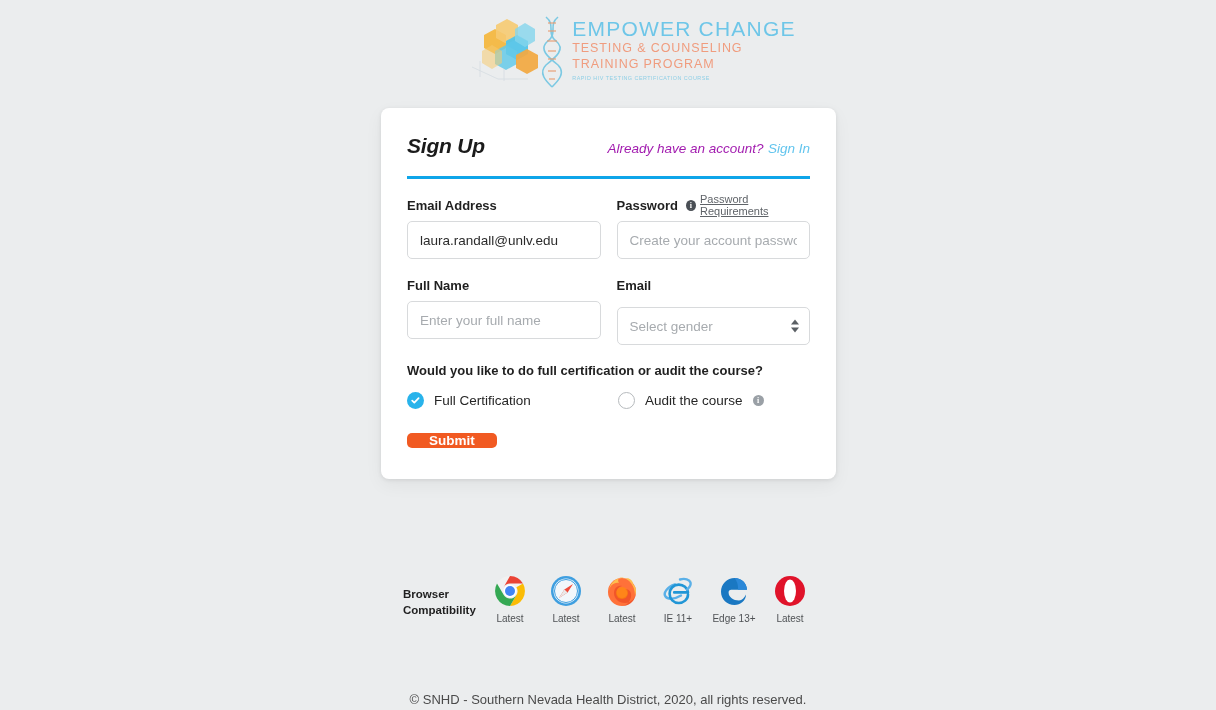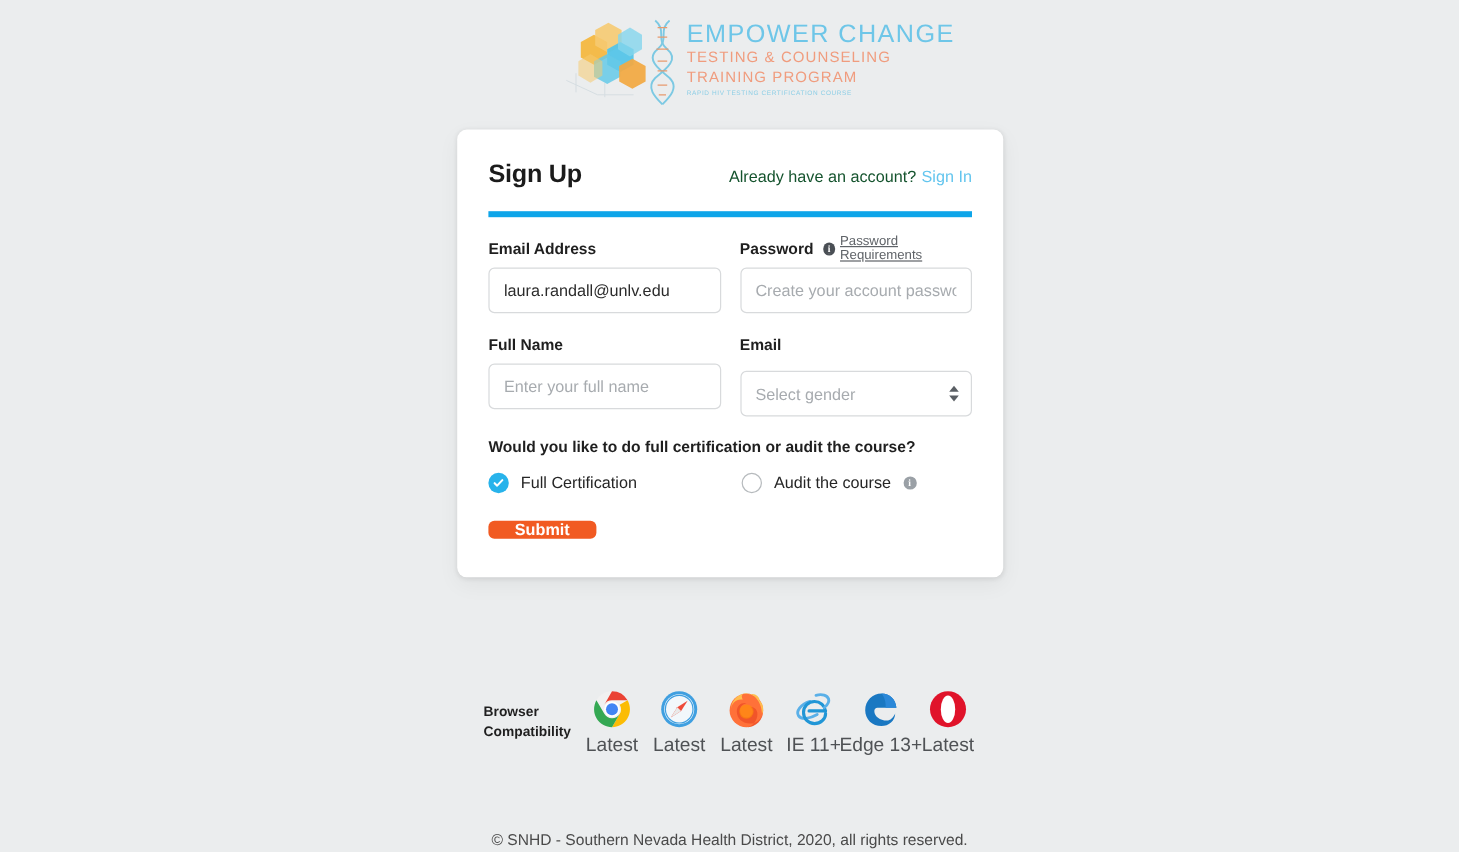--- a/index.html
+++ b/index.html
@@ -60,24 +60,25 @@
     background: #ffffff;
     border-radius: 8px;
     box-shadow: 0 1px 4px rgba(0,0,0,0.09), 0 6px 18px rgba(0,0,0,0.05);
     padding: 26px 26px 30px 26px;
   }
   .card-head {
     display: flex;
     align-items: baseline;
     justify-content: space-between;
     padding-bottom: 18px;
-    border-bottom: 5px solid #0ea5e9;
+    border-bottom: 3px solid #0ea5e9;
+    font-style: italic;
   }
   .card-title { font-size: 21px; font-weight: bold; color: #1b1b1b; letter-spacing: -0.2px; }
-  .have-account { font-size: 13.5px; color: #14532d; }
+  .have-account { font-size: 13.5px; color: #a21caf; }
   .signin-link { color: #63c5ee; text-decoration: none; font-size: 13.5px; }
 
   
   .form { padding-top: 18px; }
   .row { display: flex; gap: 16px; margin-bottom: 18px; }
   .field { flex: 1 1 0; min-width: 0; }
 
   .label-line { display: flex; align-items: center; gap: 8px; margin-bottom: 8px; height: 16px; }
   .label { font-size: 13px; font-weight: bold; color: #1f1f1f; }
 
@@ -177,21 +178,21 @@
     font-size: 11.5px;
     font-weight: bold;
     color: #1f1f1f;
     line-height: 1.35;
     width: 86px;
     padding-top: 12px;
   }
   .browsers { display: flex; gap: 22px; margin-left: 4px; }
   .browser { width: 34px; display: flex; flex-direction: column; align-items: center; gap: 6px; }
   .browser svg { display: block; }
-  .browser-label { font-size: 16px; color: #4f5255; white-space: nowrap; }
+  .browser-label { font-size: 10px; color: #4f5255; white-space: nowrap; }
 
   
   .copyright {
     position: absolute;
     left: 0; top: 692px;
     width: 1216px;
     text-align: center;
     font-size: 13px;
     color: #4a4a4a;
   }

